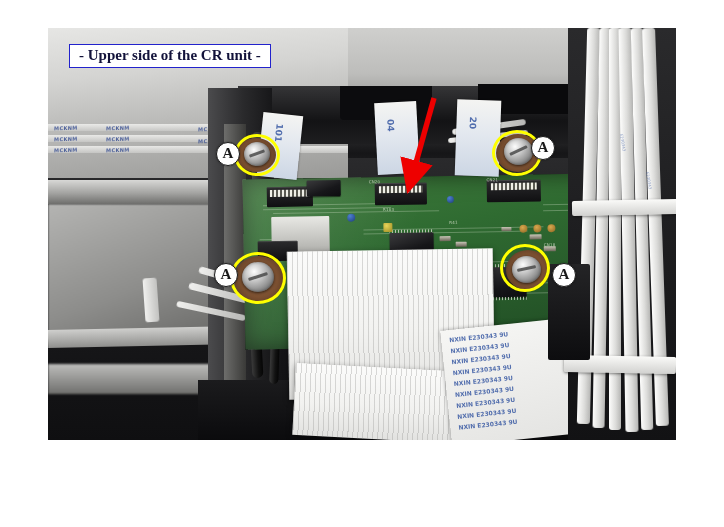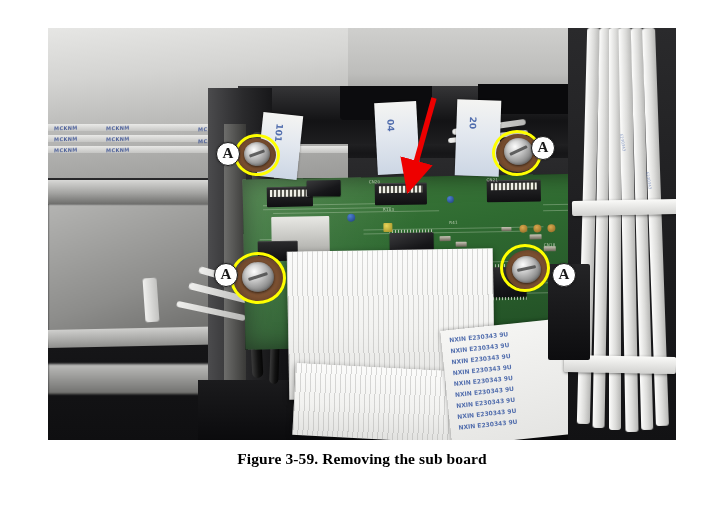--- a/index.html
+++ b/index.html
@@ -507,31 +507,31 @@
     <div class="ph ring-yellow" style="left:182px; top:224px; width:56px; height:52px;"></div>
 
     <div class="ph screw-seat" style="left:458px; top:222px; width:44px; height:40px;"></div>
     <div class="ph screw" style="left:464px; top:228px; width:29px; height:27px;">
       <div class="screw-slot" style="left:5px; top:11px; width:19px; height:3px; transform:rotate(-12deg);"></div>
     </div>
     <div class="ph ring-yellow" style="left:452px; top:216px; width:50px; height:48px;"></div>
 
   </div>
 
+  <div id="label-cr">- Upper side of the CR unit -</div>
 
 
   <svg id="arrow-subboard" viewBox="0 0 50 86">
     <defs>
       <marker id="ah" markerWidth="7" markerHeight="7" refX="1.4" refY="3.1" orient="auto">
         <path d="M0,0 L6.4,3.1 L0,6.2 z" fill="#ee0000"></path>
       </marker>
     </defs>
     <line x1="39" y1="2" x2="19.5" y2="72" stroke="#ee0000" stroke-width="5.4" marker-end="url(#ah)"></line>
   </svg>
 
   <div class="badge-a" style="left:216px; top:142px;">A</div>
   <div class="badge-a" style="left:531px; top:136px;">A</div>
   <div class="badge-a" style="left:214px; top:263px;">A</div>
   <div class="badge-a" style="left:552px; top:263px;">A</div>
 
-  <div id="caption">Figure 3-59.  Removing the sub board</div>
 
 </div>
 
 </body></html>

